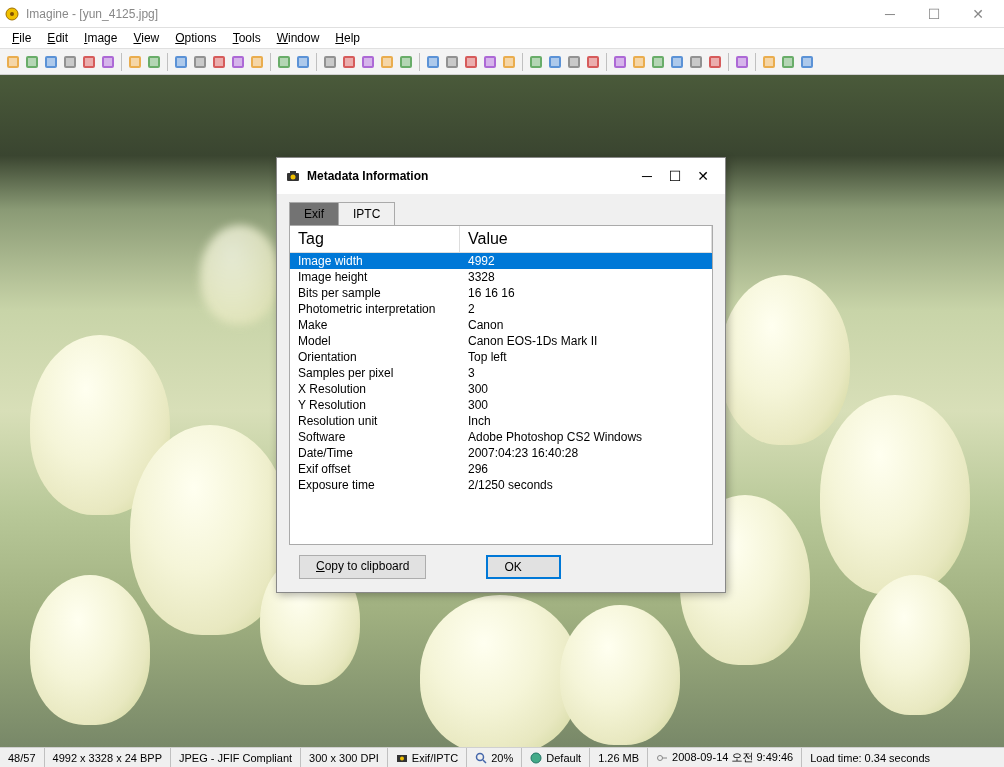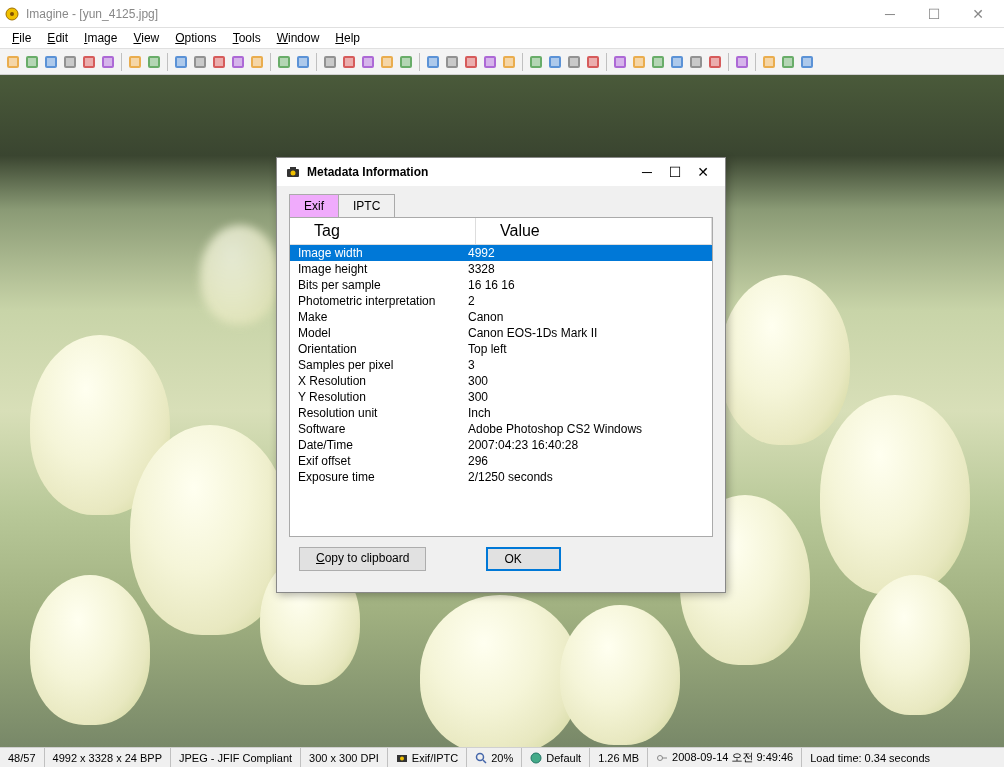--- a/index.html
+++ b/index.html
@@ -20,32 +20,32 @@
 .toolbar { height: 26px; background: #f4f4f4; display: flex; align-items: center; padding: 2px 4px; border-bottom: 1px solid #d0d0d0; gap: 1px; }
 .toolbar .tbtn { width: 18px; height: 18px; display: flex; align-items: center; justify-content: center; }
 .toolbar .sep { width: 1px; height: 18px; background: #c0c0c0; margin: 0 3px; }
 
 
 .image-area { position: absolute; top: 75px; left: 0; right: 0; bottom: 20px; background: linear-gradient(180deg, #4a5a3a 0%, #3a4530 12%, #8a9a75 20%, #c8d4a8 35%, #d8dfb8 50%, #b8c898 65%, #a0b080 80%, #788868 100%); overflow: hidden; }
 .flower { position: absolute; border-radius: 50% 50% 45% 45%; background: radial-gradient(ellipse at 40% 30%, #fffff0 0%, #f5f5d8 40%, #e8e8c0 70%, #c8d090 100%); filter: blur(0.5px); }
 
 
 .dialog { position: absolute; left: 276px; top: 157px; width: 450px; height: 436px; background: #f0f0f0; border: 1px solid #888; box-shadow: 2px 2px 8px rgba(0,0,0,0.3); }
-.dialog-titlebar { height: 28px; background: #fff; display: flex; align-items: center; padding: 0 8px; }
+.dialog-titlebar { height: 36px; background: #fff; display: flex; align-items: center; padding: 0 8px; }
 .dialog-titlebar .dlg-icon { width: 16px; height: 16px; margin-right: 6px; }
 .dialog-titlebar .dlg-title { font-size: 12px; font-weight: bold; flex: 1; }
 .dialog-titlebar .dlg-btn { width: 28px; height: 24px; display: flex; align-items: center; justify-content: center; font-size: 14px; }
 
 .dialog-body { padding: 8px 12px; }
 .tabs { display: flex; }
 .tab { font-size: 12px; padding: 4px 14px; background: #f0f0f0; border: 1px solid #aaa; border-bottom: none; margin-right: -1px; }
-.tab.active { background: #f0abfc; position: relative; z-index: 2; }
+.tab.active { background: #737373; position: relative; z-index: 2; }
 .tab-panel { border: 1px solid #aaa; background: #fff; height: 320px; position: relative; }
 .meta-header { display: flex; border-bottom: 1px solid #ddd; }
-.meta-header .col { padding: 4px 8px; border-right: 1px solid #ddd; background: #fff; margin-left: 16px; }
+.meta-header .col { padding: 4px 8px; border-right: 1px solid #ddd; background: #fff; }
 .col-tag { width: 170px; }
 .col-val { flex: 1; }
 .meta-rows { height: 366px; overflow-y: scroll; }
 .meta-row { display: flex; padding: 1px 0; }
 .meta-row .cell { padding: 0 8px; font-size: 12px; }
 .meta-row.sel { background: #0078d7; color: #fff; }
 .dialog-buttons { display: flex; gap: 60px; padding: 10px 10px 0 10px; justify-content: flex-start; }
 .dlg-button { font-size: 12px; padding: 3px 16px; background: #e1e1e1; border: 1px solid #adadad; min-width: 110px; text-align: left; }
 .dlg-button.primary { border: 2px solid #0078d7; background: #e1e1e1; min-width: 75px; }
 

